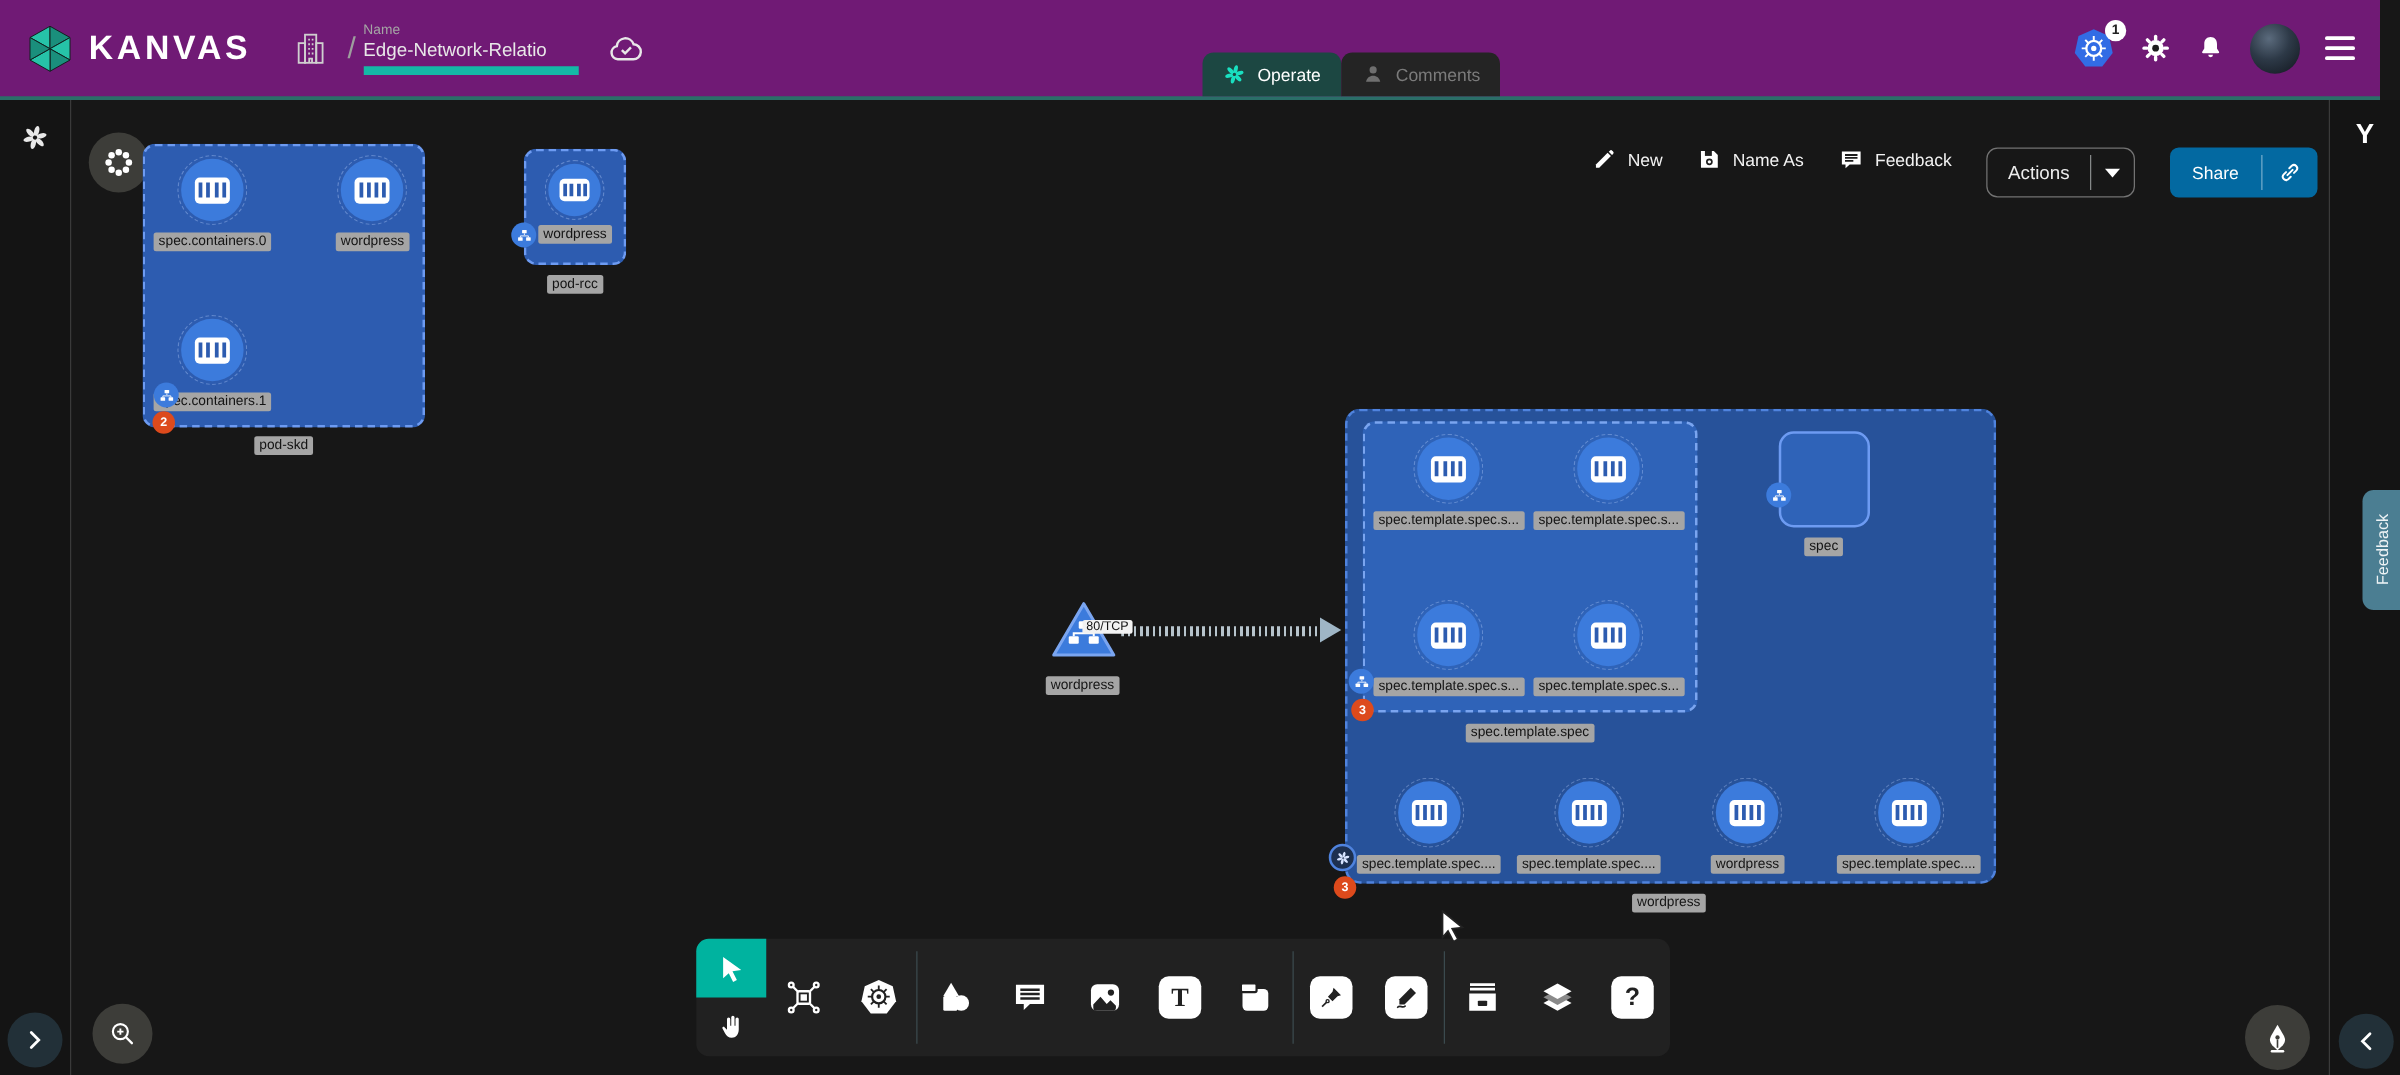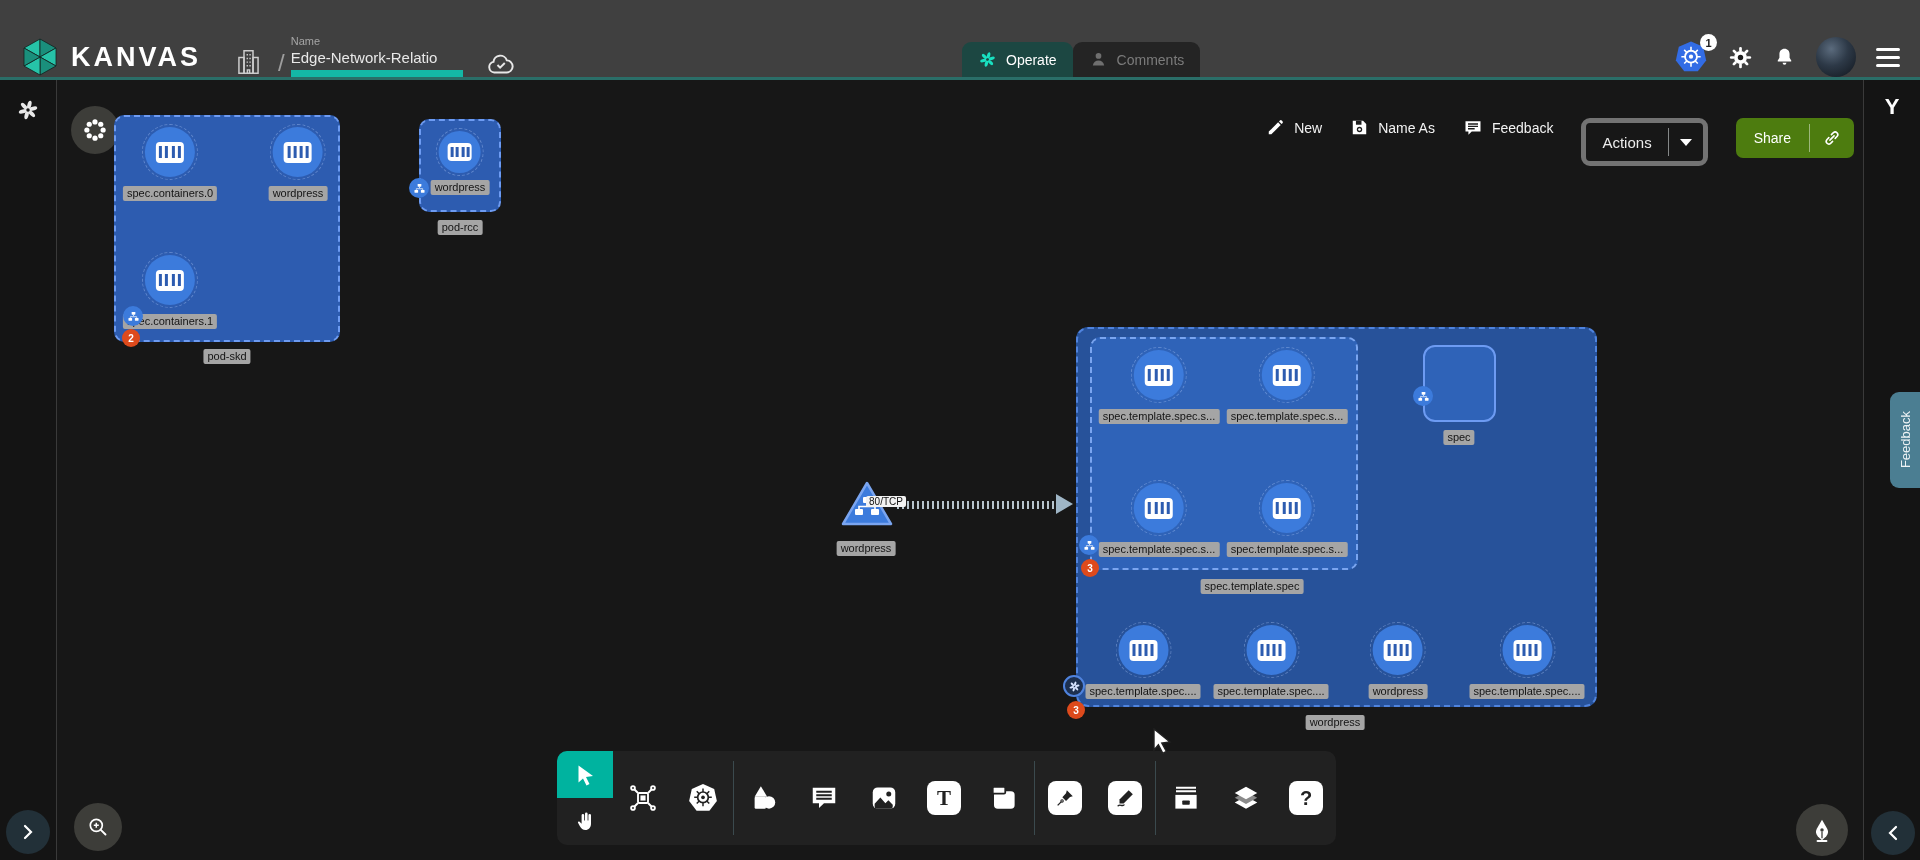--- a/index.html
+++ b/index.html
@@ -1,20 +1,20 @@
 <!DOCTYPE html>
 <html><head>
 <meta charset="utf-8">
 <style>
   html,body{margin:0;padding:0;width:1920px;height:860px;overflow:hidden;background:#171717;
     font-family:"Liberation Sans",sans-serif;color:#ececec;position:relative}
   svg{display:block}
   
-  .header{position:absolute;top:0;left:0;right:0;height:80px;background:#404040;
-    border-bottom:3px solid #2a6e68;display:flex;align-items:flex-end;padding:0 20px;
+  .header{position:absolute;top:0;left:0;right:16px;height:80px;background:#701a75;
+    border-bottom:3px solid #2a6e68;display:flex;align-items:center;padding:0 20px;
     box-sizing:border-box;z-index:40}
   .logo-wrap{display:flex;align-items:center;gap:11px}
   .logo-text{font-size:27px;font-weight:bold;letter-spacing:3px;color:#fff}
   .bld{margin-left:34px}
   .slash{margin-left:16px;font-size:24px;color:#9e9e9e}
   .namefield{margin-left:6px;width:172px}
   .namefield .lab{font-size:11px;color:#a5a5a5;margin-bottom:2px}
   .namefield .val{font-size:15px;color:#e8e8e8;padding-bottom:4px;border-bottom:7px solid #14b8a6;
     white-space:nowrap;overflow:hidden}
   .cloud{margin-left:22px}
@@ -62,26 +62,26 @@
   .badge.meshery{width:22px;height:22px;background:#1d3050;border:2px solid #4f83de}
   .edge{position:absolute;left:897px;top:501px;width:161px;height:8px;
     background:repeating-linear-gradient(90deg,#b7c4cc 0 2px,rgba(0,0,0,0) 2px 5px)}
   .edge-arrow{position:absolute;left:1056px;top:494px;width:0;height:0;
     border-left:17px solid #9fb6c6;border-top:10px solid transparent;border-bottom:10px solid transparent}
   .edge-chip{position:absolute;left:886px;top:496px;transform:translateX(-50%);background:#f2f2f2;color:#111;
     font-size:10px;padding:0 3px;border-radius:2px}
   
   .actionbar{position:absolute;top:118px;right:66px;display:flex;align-items:flex-start;gap:28px;z-index:20}
   .abtn{display:flex;align-items:center;gap:9px;font-size:14px;color:#f2f2f2;cursor:pointer}
-  .split{display:flex;align-items:stretch;height:38px;border:5px solid #737373;border-radius:9px;overflow:hidden;cursor:pointer}
+  .split{display:flex;align-items:stretch;height:38px;border:1px solid #737373;border-radius:9px;overflow:hidden;cursor:pointer}
   .split .main{display:flex;align-items:center;padding:0 16px;font-size:15px}
   .split .sep{width:1px;background:#cfd4d4;opacity:.6;margin:5px 0}
   .split .dd{display:flex;align-items:center;justify-content:center;width:34px}
   .caret{width:0;height:0;border-left:6px solid transparent;border-right:6px solid transparent;border-top:7px solid #fff}
-  .share{display:flex;align-items:stretch;height:40px;background:#4d7c0f;border-radius:7px;overflow:hidden;cursor:pointer}
+  .share{display:flex;align-items:stretch;height:40px;background:#0369a1;border-radius:7px;overflow:hidden;cursor:pointer}
   .share .main{display:flex;align-items:center;padding:0 18px;font-size:14px;color:#fff}
   .share .sep{width:1px;background:rgba(255,255,255,.45);margin:6px 0}
   .share .lnk{display:flex;align-items:center;justify-content:center;width:44px}
   
   .toolbar{position:absolute;left:557px;top:751px;height:94px;background:#212121;border-radius:10px;
     display:flex;align-items:stretch;z-index:25}
   .tb-left{width:56px;display:flex;flex-direction:column}
   .tb-sel{flex:1;background:#00B39F;border-radius:10px 0 0 0;display:flex;align-items:center;justify-content:center;cursor:pointer}
   .tb-hand{flex:1;display:flex;align-items:center;justify-content:center;border-radius:0 0 0 10px;cursor:pointer}
   .tb-btn{width:60px;display:flex;align-items:center;justify-content:center;cursor:pointer}
@@ -372,21 +372,21 @@
     <div class="kcircle">
         <span class="cicon">
           <i></i>
           <i></i>
           <i></i>
           <i></i>
         </span>
       </div>
     <span class="chip">spec.template.spec.s...</span>
   </div>
-  <span class="plabel chip" style="left:1252px;top:579px">spec.template.spec</span>
+  <span class="plabel chip" style="left:1224px;top:579px">spec.template.spec</span>
   <div class="badge blue" style="left:1079px;top:535px">
     <svg width="11" height="11" viewBox="0 0 24 24">
         <g fill="#fff">
           <rect x="8" y="2" width="8" height="6" rx="1"></rect>
           <rect x="1" y="15" width="8" height="6" rx="1"></rect>
           <rect x="15" y="15" width="8" height="6" rx="1"></rect>
         </g>
         <path d="M12 8v3M5 15v-2.5h14V15" stroke="#fff" stroke-width="1.6" fill="none"></path>
       </svg>
   </div>

